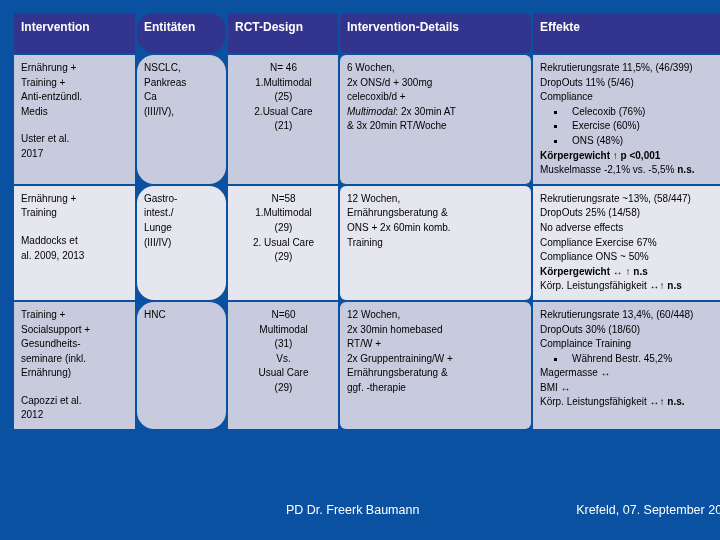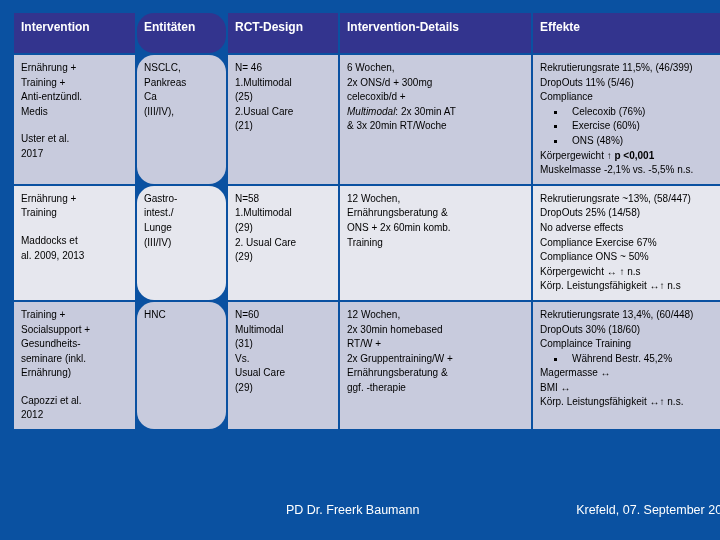--- a/index.html
+++ b/index.html
@@ -51,26 +51,26 @@
     padding-top: 7px;
     padding-bottom: 7px;
     text-align: left;
     letter-spacing: 0px;
   }
   tr.row-a td { background: #c8cbdd; }
   tr.row-b td { background: #e6e7ee; }
 
   .col1 { width: 108px; }
   .col2 { width: 76px; border-radius: 17px; }
-  .col3 { width: 97px; }
-  .col4 { width: 178px; }
+  .col3 { width: 97px; text-align: center; }
+  .col4 { width: 178px; border-radius: 6px; }
   .col5 { width: 229px; }
 
   .cell-line { display: block; white-space: pre-wrap; }
-  .bold { font-weight: normal; }
+  .bold { font-weight: bold; }
   .ital { font-style: italic; }
   .bolditalic { font-weight: bold; }
   .spacer { display: block; height: 13px; }
   .ref { display: block; font-weight: normal; white-space: pre-wrap; }
   ul.bullets {
     margin: 0;
     padding: 0 0 0 14px;
     list-style: none;
   }
   ul.bullets li {

